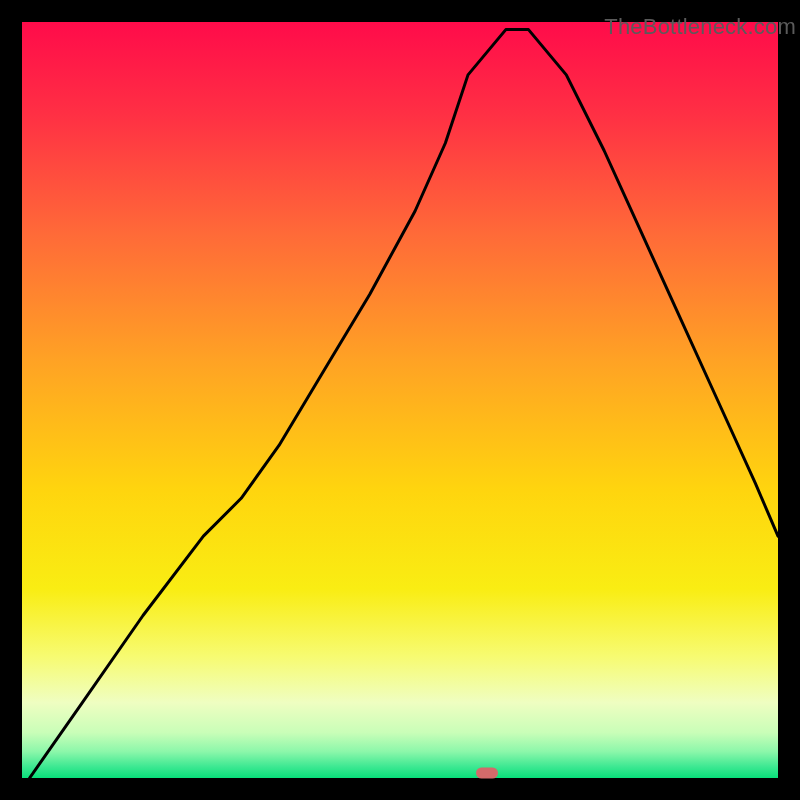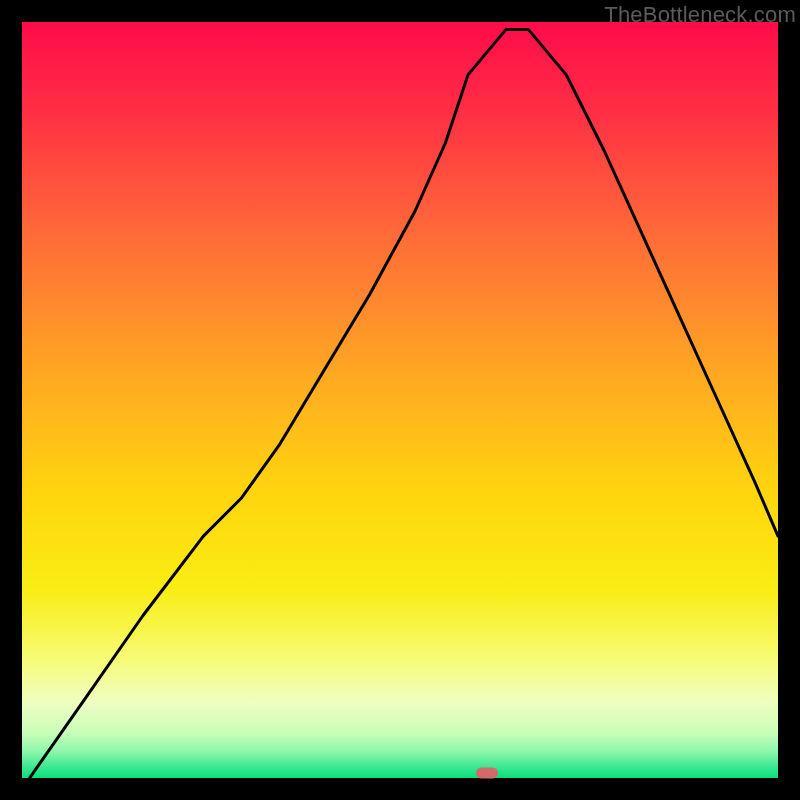--- a/index.html
+++ b/index.html
@@ -28,21 +28,21 @@
   .marker {
     position: absolute;
     width: 22px;
     height: 11px;
     background: #d36a6a;
     border-radius: 6px;
     transform: translate(-50%, -50%);
   }
   .watermark {
     position: absolute;
-    top: 2px;
+    top: 14px;
     right: 4px;
     color: #5b5b5b;
     font-size: 22px;
     font-weight: 500;
     letter-spacing: 0.2px;
   }
 </style>
 </head>
 <body>
 

